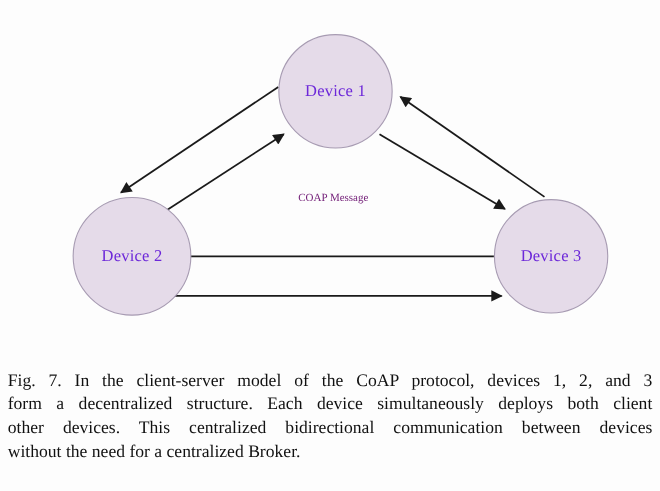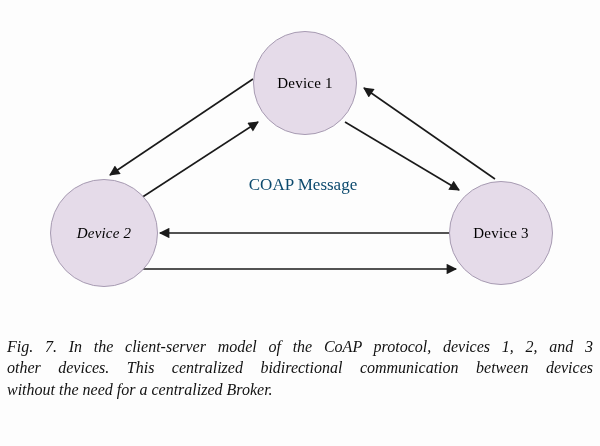--- a/index.html
+++ b/index.html
@@ -40,47 +40,46 @@
     border-radius: 50%;
     background: var(--node_fill, #e5dbe9);
     border: 1.5px solid var(--node_border, #a79bb2);
     display: flex;
     align-items: center;
     justify-content: center;
     box-sizing: border-box;
   }
   .node-label {
     font-size: 15px;
-    color: #000000;
+    color: #6d28d9;
     letter-spacing: 0.2px;
   }
   .node-device-1 { left: 253px; top: 31px;  width: 104px; height: 104px; }
-  .node-device-2 { left: 50px;  top: 179px; width: 108px; height: 108px; font-style: italic; }
+  .node-device-2 { left: 66px;  top: 179px; width: 108px; height: 108px; }
   .node-device-3 { left: 449px; top: 181px; width: 104px; height: 104px; text-align: center; }
   .edge-label {
     position: absolute;
     left: 248px;
     top: 175px;
     width: 110px;
     text-align: center;
-    font-size: 17px;
-    color: #0c4a6e;
+    font-size: 10px;
+    color: #701a75;
   }
   .caption {
     margin-top: 16px;
     padding: 0 7px;
     font-size: 16px;
     line-height: 21.4px;
     color: #111111;
   }
   .caption .cap-line {
     text-align: justify;
     text-align-last: justify;
     white-space: normal;
-    font-style: italic;
   }
   .caption .cap-line.last {
     text-align: right;
     text-align-last: left;
   }
 </style>
 </head>
 <body>
 
 <div class="page">
@@ -112,17 +111,18 @@
     <div class="node node-device-3">
       <span class="node-label">Device 3</span>
     </div>
 
     <div class="edge-label">COAP Message</div>
 
   </div>
 
   <div class="caption">
     <div class="cap-line">Fig. 7.  In the client-server model of the CoAP protocol, devices 1, 2, and 3</div>
+    <div class="cap-line">form a decentralized structure. Each device simultaneously deploys both client</div>
     <div class="cap-line">other devices. This centralized bidirectional communication between devices</div>
     <div class="cap-line last">without the need for a centralized Broker.</div>
   </div>
 
 </div>
 
 </body></html>

